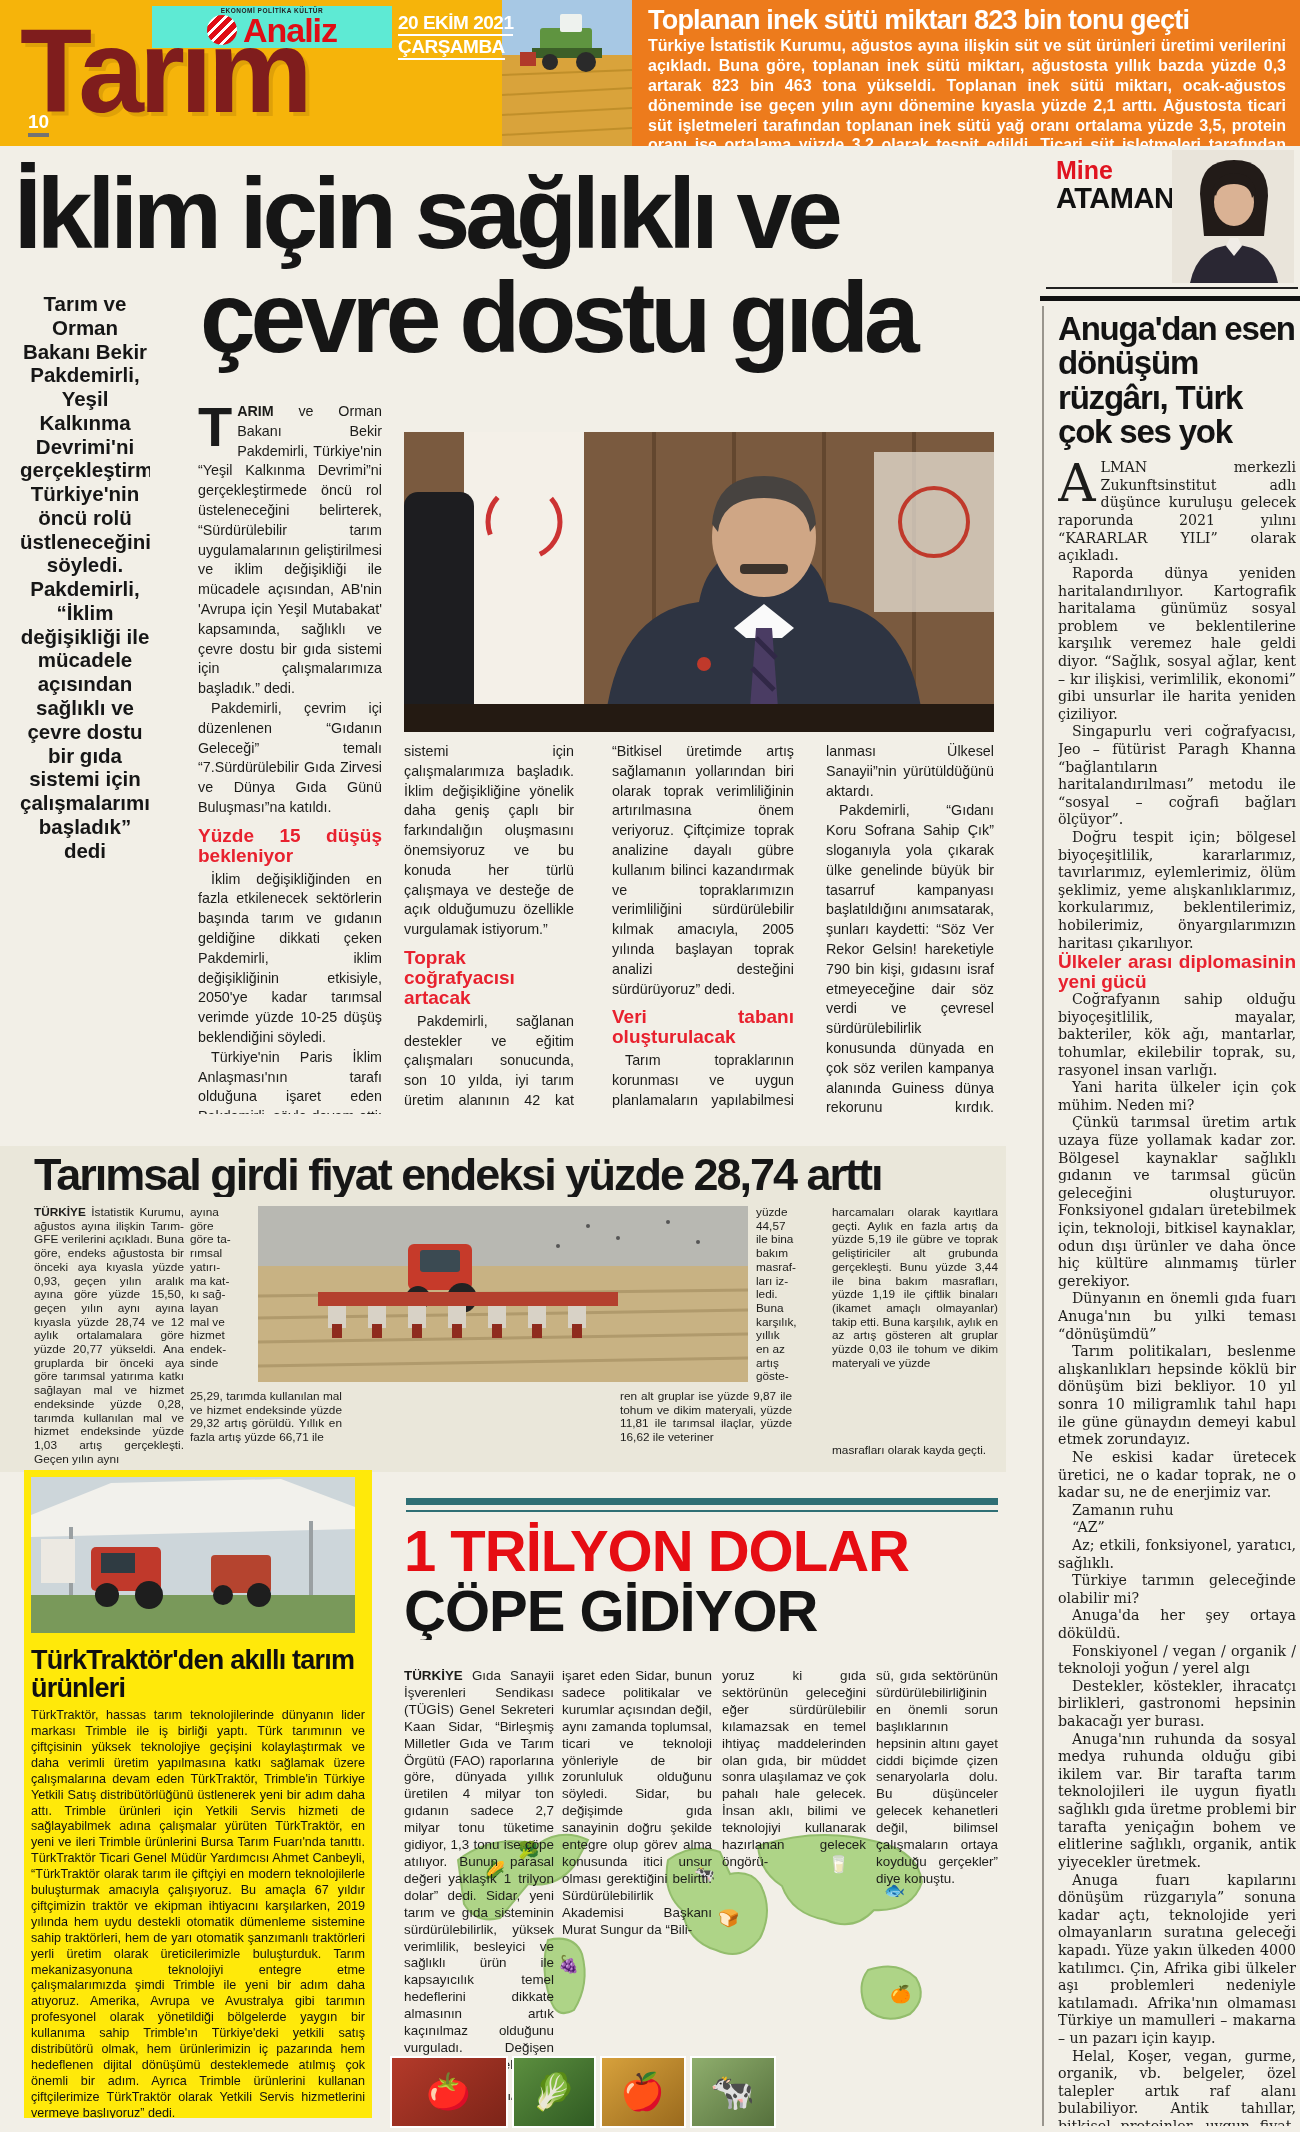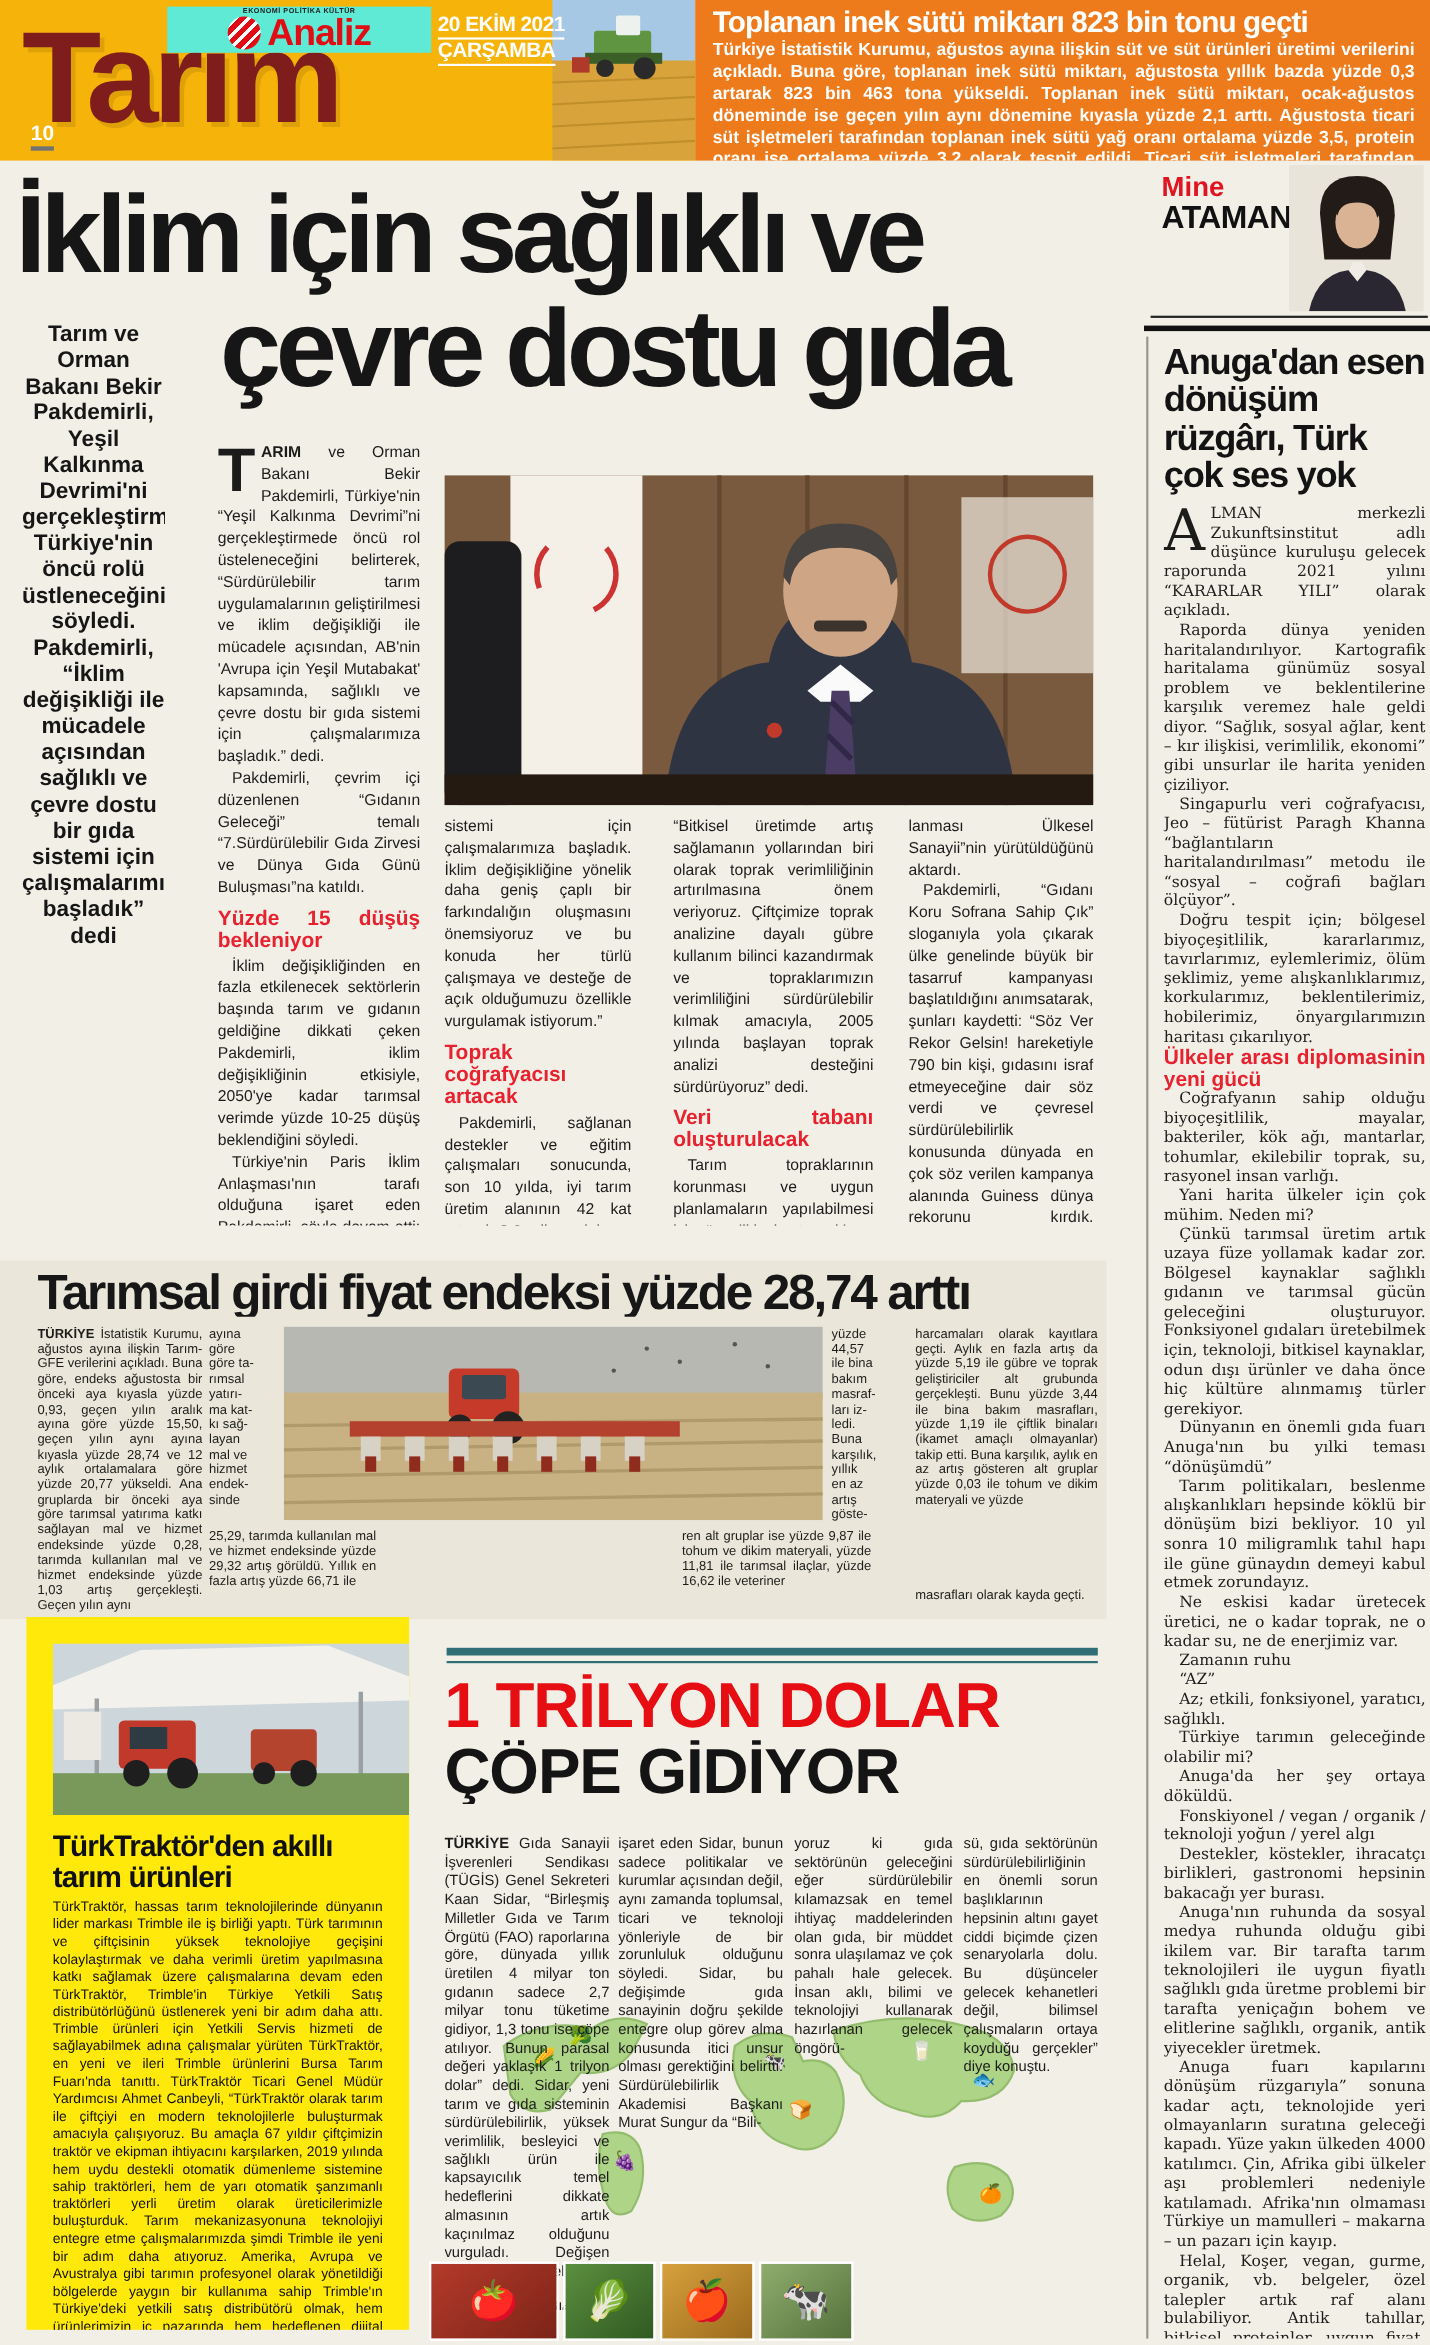--- a/index.html
+++ b/index.html
@@ -66,21 +66,21 @@
   .gc1{left:34px;top:1206px;width:150px;height:260px;}
   .gc2{left:190px;top:1206px;width:62px;height:176px;}
   .gphoto{left:258px;top:1206px;width:490px;height:176px;}
   .gc3{left:756px;top:1206px;width:68px;height:180px;}
   .gc4{left:832px;top:1206px;width:166px;height:232px;}
   .ga{left:190px;top:1390px;width:152px;height:76px;}
   .gb{left:352px;top:1390px;width:158px;height:76px;}
   .gcx{left:620px;top:1390px;width:172px;height:76px;}
   .gd{left:832px;top:1444px;width:166px;height:22px;}
   
-  .ybox{left:24px;top:1470px;width:348px;height:648px;background:#ffe90a;padding:24px;box-sizing:border-box;}
+  .ybox{left:24px;top:1470px;width:348px;height:648px;background:#ffe90a;padding:7px;box-sizing:border-box;}
   .ybox h3{margin:10px 0 6px 0;font-size:27px;font-weight:800;line-height:1.02;letter-spacing:-.8px;color:#101010;}
   .ybox .yb{font-size:12.6px;line-height:15.9px;text-align:justify;font-weight:500;color:#111;}
   .yphoto{width:324px;height:156px;}
   
   .tealbar{left:406px;top:1498px;width:592px;height:7px;background:#2f6f75;}
   .tealthin{left:406px;top:1510px;width:592px;height:2px;background:#2f6f75;}
   .th1{left:404px;top:1522px;width:600px;font-size:58px;font-weight:800;letter-spacing:-1px;color:#e60d13;line-height:1;}
   .th2{left:404px;top:1582px;width:600px;font-size:58px;font-weight:800;letter-spacing:-1px;color:#141414;line-height:1;}
   .t{font-size:13.4px;line-height:16.9px;text-align:justify;}
   .t b{font-weight:800;}

